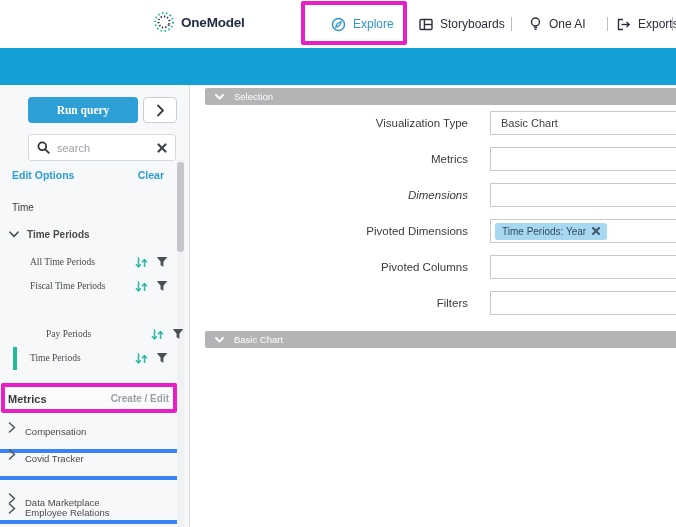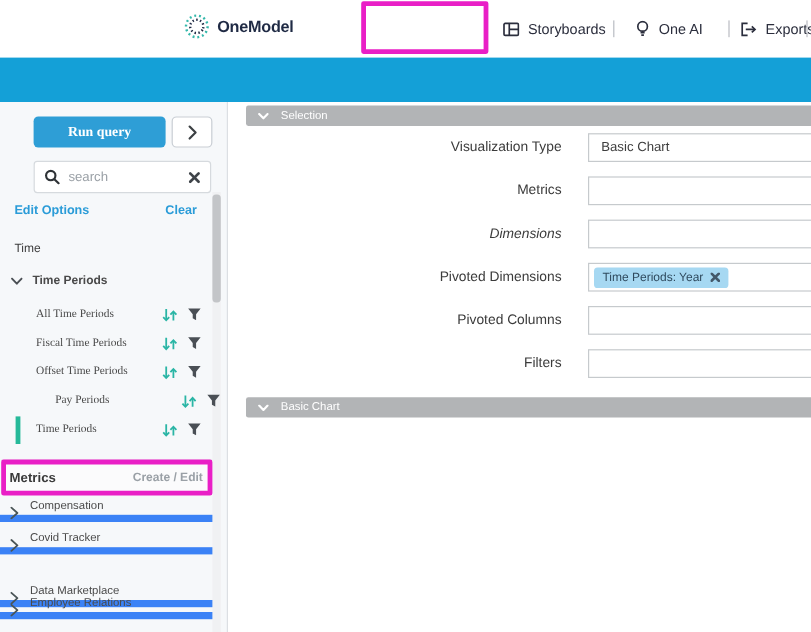--- a/index.html
+++ b/index.html
@@ -55,22 +55,22 @@
   .tree-row .funnel { position:absolute; left:156px; top:6px; }
   #selected-bar { position:absolute; left:13px; top:262px; width:4px; height:23px; background:#26b999; }
 
   #hl-metrics { left:1px; top:298px; width:176px; height:30px; }
   #metrics-header { position:absolute; left:1px; top:298px; width:176px; height:30px;
                     display:flex; align-items:center; justify-content:space-between;
                     padding:0 8px 0 7px; background:#fbfbfc; border-top:1px solid #e2e5e8; }
   #metrics-header .mh-title { font-size:11px; font-weight:bold; color:#3a3a3a; }
   #metrics-header .mh-action { font-size:10px; font-weight:600; color:#9aa0a6; cursor:pointer; }
 
-  .cat-row { position:absolute; left:0; width:177px; height:21px; display:flex; align-items:center;
-             border-bottom:6px solid #3b82f6; cursor:pointer; }
+  .cat-row { position:absolute; left:0; width:177px; height:39px; display:flex; align-items:center;
+             border-bottom:4px solid #3b82f6; cursor:pointer; }
   .cat-row .lbl { position:absolute; left:25px; font-size:9.5px; color:#4a4a4a; }
   .cat-row .chev { position:absolute; left:8px; top:8px; }
 
   
   #main { position:absolute; left:191px; top:85px; width:541px; height:442px; background:#fff; }
   .section-bar { position:absolute; left:14px; width:486px; height:17px; background:#b2b4b6;
                  border-radius:2px; display:flex; align-items:center; gap:10px; padding-left:10px;
                  cursor:pointer; }
   .section-bar .sb-title { font-size:9.5px; color:#fff; }
   #bar-selection { top:3px; }
@@ -96,20 +96,29 @@
     <div id="logo">
       <span>
         <svg width="24" height="24" viewBox="0 0 24 24">
           <circle cx="12" cy="12" r="9" fill="none" stroke="#35b8ab" stroke-width="2" stroke-dasharray="1.6,2.4"></circle>
           <circle cx="12" cy="12" r="5.5" fill="none" stroke="#1f2a44" stroke-width="2" stroke-dasharray="1.2,2" transform="rotate(30 12 12)"></circle>
         </svg>
       </span>
       <span class="logo-text">OneModel</span>
     </div>
 
+    <div class="nav-item blue" style="left:331px;">
+      <span>
+        <svg width="15" height="15" viewBox="0 0 15 15">
+          <circle cx="7.5" cy="7.5" r="6" fill="none" stroke="#2e96cc" stroke-width="1.5"></circle>
+          <path d="M4.7,10.3 L6.4,6.4 L10.3,4.7 L8.6,8.6 Z" fill="none" stroke="#2e96cc" stroke-width="1.2"></path>
+        </svg>
+      </span>
+      <span>Explore</span>
+    </div>
 
     <div class="nav-item" style="left:419px;">
       <span>
         <svg width="14" height="13" viewBox="0 0 14 13">
           <rect x="1" y="1.5" width="12" height="10" rx="1" fill="none" stroke="#2b2e3d" stroke-width="1.4"></rect>
           <line x1="5.4" y1="1.5" x2="5.4" y2="11.5" stroke="#2b2e3d" stroke-width="1.4"></line>
           <line x1="5.4" y1="6.5" x2="13" y2="6.5" stroke="#2b2e3d" stroke-width="1.4"></line>
         </svg>
       </span>
       <span>Storyboards</span>
@@ -220,36 +229,20 @@
           <polyline points="7,6.2 9.5,3.6 12,6.2" fill="none" stroke="#2ab5a5" stroke-width="1.5"></polyline>
         </svg>
       </span>
       <span class="funnel">
         <svg width="12" height="12" viewBox="0 0 12 12">
           <path d="M0.8,1 H11.2 L7.4,5.8 V10.8 L4.6,9.2 V5.8 Z" fill="#4a4f55"></path>
         </svg>
       </span>
     </div>
 
-    <div class="tree-row" style="top:213px;">
-      <span class="lbl">Offset Time Periods</span>
-      <span class="sort">
-        <svg width="13" height="13" viewBox="0 0 13 13">
-          <line x1="3.5" y1="1.5" x2="3.5" y2="10.5" stroke="#2ab5a5" stroke-width="1.5"></line>
-          <polyline points="1,8.3 3.5,10.9 6,8.3" fill="none" stroke="#2ab5a5" stroke-width="1.5"></polyline>
-          <line x1="9.5" y1="11" x2="9.5" y2="4" stroke="#2ab5a5" stroke-width="1.5"></line>
-          <polyline points="7,6.2 9.5,3.6 12,6.2" fill="none" stroke="#2ab5a5" stroke-width="1.5"></polyline>
-        </svg>
-      </span>
-      <span class="funnel">
-        <svg width="12" height="12" viewBox="0 0 12 12">
-          <path d="M0.8,1 H11.2 L7.4,5.8 V10.8 L4.6,9.2 V5.8 Z" fill="#4a4f55"></path>
-        </svg>
-      </span>
-    </div>
 
     <div class="tree-row" style="top:237px;margin-left:16px;">
       <span class="lbl">Pay Periods</span>
       <span class="sort">
         <svg width="13" height="13" viewBox="0 0 13 13">
           <line x1="3.5" y1="1.5" x2="3.5" y2="10.5" stroke="#2ab5a5" stroke-width="1.5"></line>
           <polyline points="1,8.3 3.5,10.9 6,8.3" fill="none" stroke="#2ab5a5" stroke-width="1.5"></polyline>
           <line x1="9.5" y1="11" x2="9.5" y2="4" stroke="#2ab5a5" stroke-width="1.5"></line>
           <polyline points="7,6.2 9.5,3.6 12,6.2" fill="none" stroke="#2ab5a5" stroke-width="1.5"></polyline>
         </svg>

